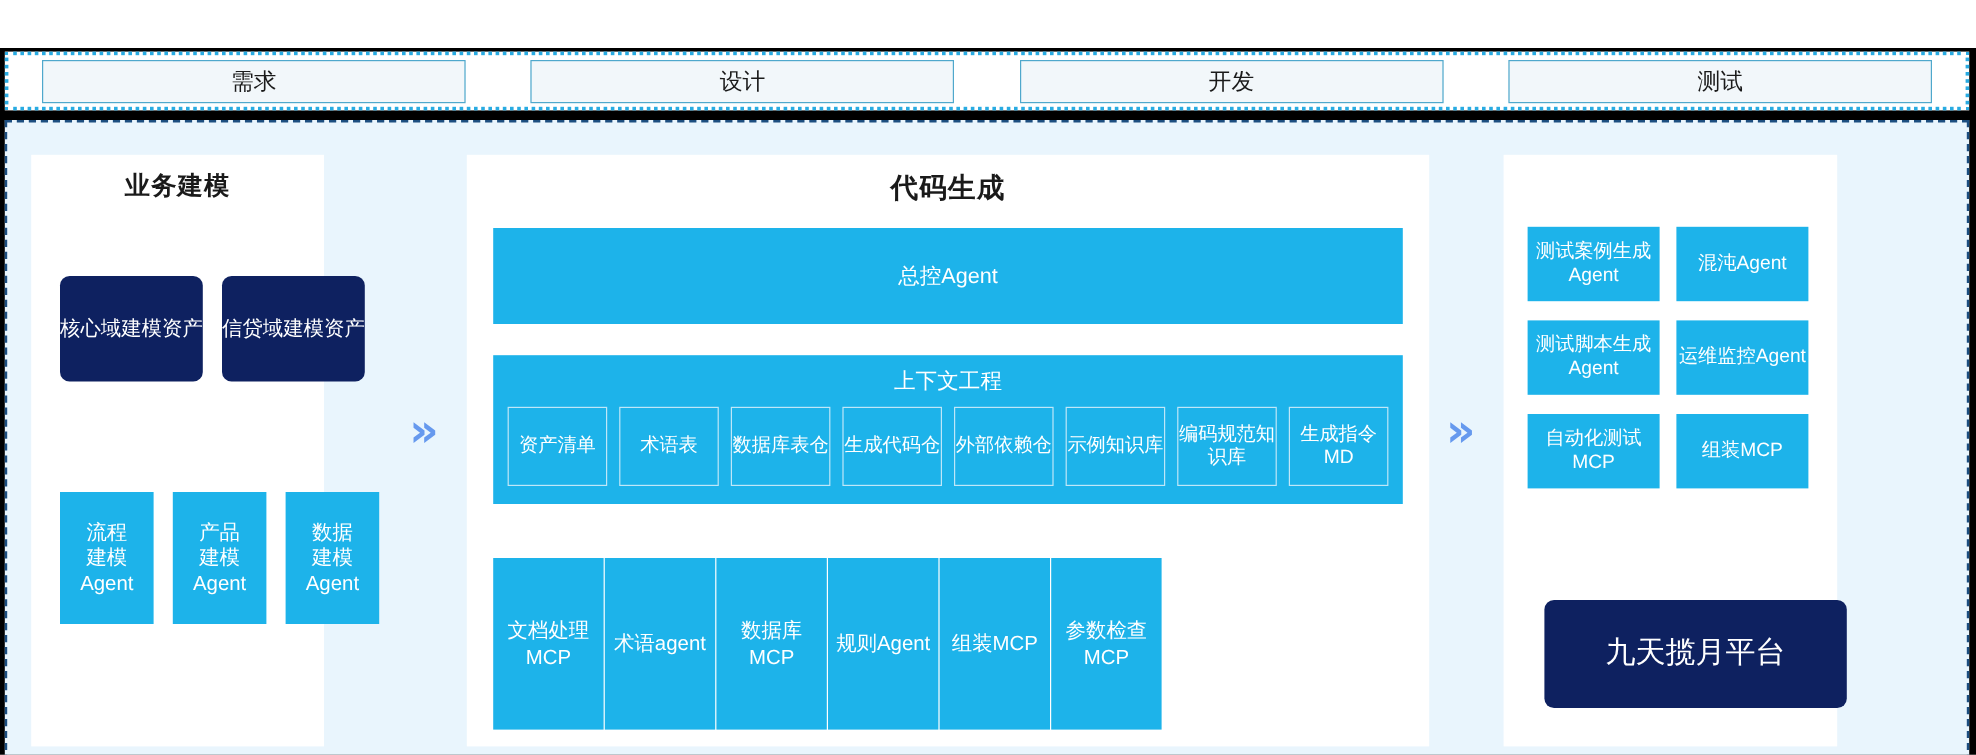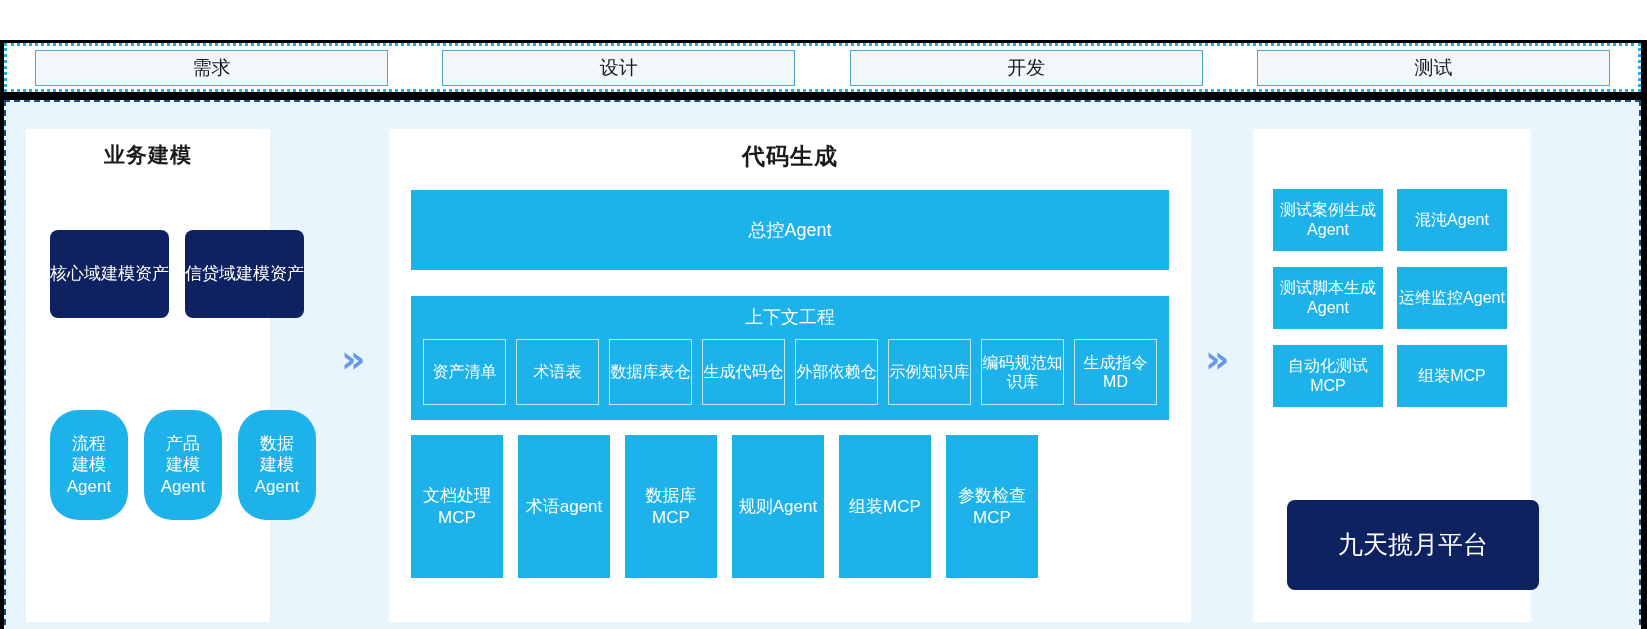--- a/index.html
+++ b/index.html
@@ -118,21 +118,20 @@
     position: absolute;
     left: 24px;
     top: 281px;
     display: flex;
     gap: 16px;
   }
   .modeler-box {
     width: 78px;
     height: 110px;
     font-size: 17px;
-    border-radius: 28px;
   }
 
   
   .ctrl-bar {
     position: absolute;
     left: 22px;
     top: 61px;
     width: 758px;
     height: 80px;
     font-size: 18px;
@@ -169,24 +168,24 @@
     align-items: center;
     justify-content: center;
     text-align: center;
     color: #ffffff;
     font-size: 16px;
     line-height: 1.2;
   }
   .tool-row {
     position: absolute;
     left: 22px;
-    top: 306px;
+    top: 336px;
     width: 762px;
     display: flex;
-    gap: 15px;
+    gap: 1px;
   }
   .tool-box {
     width: 92px;
     height: 143px;
     font-size: 17px;
   }
   .tool-box span { display: block; }
 
   
   .right-grid {

